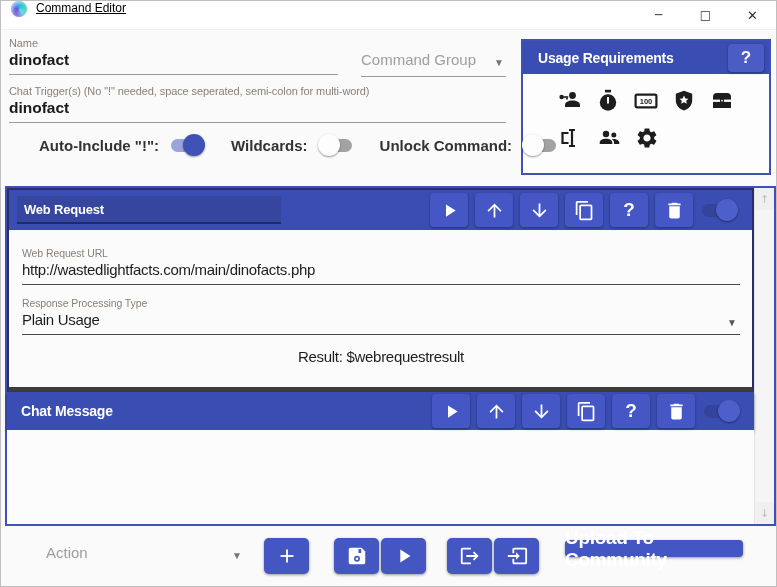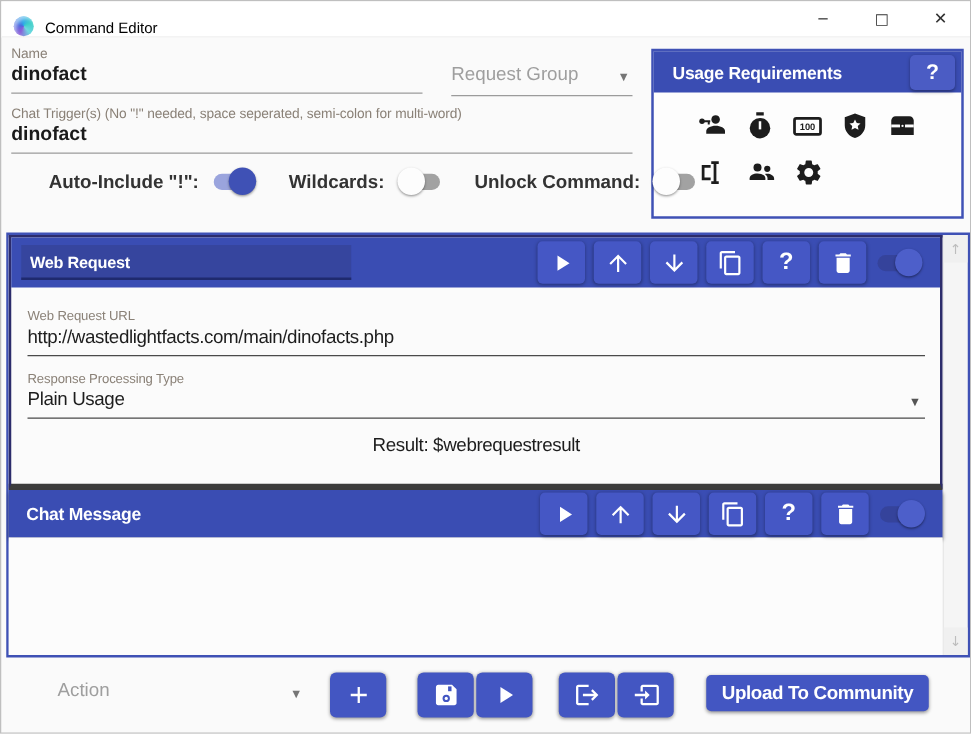--- a/index.html
+++ b/index.html
@@ -3,21 +3,21 @@
 <meta charset="utf-8">
 <style>
   html,body{margin:0;padding:0;background:#e9e9e9;}
   .window{
     position:relative;width:777px;height:587px;background:#fafafa;
     font-family:"Liberation Sans",sans-serif;box-sizing:border-box;
     border:1px solid #bfbfbf;overflow:hidden;
   }
   
   .titlebar{position:absolute;left:0;top:0;width:100%;height:28px;background:#ffffff;
-    border-bottom:1px solid #f0f0f0;display:flex;align-items:flex-end;}
+    border-bottom:1px solid #f0f0f0;display:flex;align-items:flex-start;text-decoration:underline;}
   .app-icon{width:16px;height:16px;border-radius:50%;margin-left:10px;
     background:conic-gradient(from 210deg,#8a5fd8,#4a68e0,#2ea8e8,#3fd0c9,#6fd8e0,#8a5fd8);
     box-shadow:inset 2px 2px 3px rgba(255,255,255,.55);}
   .win-title{margin-left:9px;font-size:12px;color:#000;}
   .win-controls{position:absolute;right:0;top:0;height:28px;display:flex;}
   .win-btn{width:47px;height:28px;display:flex;align-items:center;justify-content:center;
     color:#333;font-family:"DejaVu Sans",sans-serif;}
   .win-btn.min{font-size:12px;}
   .win-btn.max{font-size:12px;}
   .win-btn.close{font-size:13px;}
@@ -90,23 +90,23 @@
   .section-cm{position:absolute;left:0;top:204px;width:747px;height:132px;box-sizing:border-box;}
   .section-cm .sec-header{box-shadow:0 2px 3px rgba(0,0,0,.4);height:38px;}
   .section-cm .sec-body{background:#fcfcfc;height:94px;}
   
   .bottom-bar{position:absolute;left:0;top:525px;width:777px;height:62px;}
   .action-dd{position:absolute;left:45px;top:18px;width:198px;}
   .action-dd .val{height:20px;font-size:15px;}
   .bbtn{position:absolute;background:#4356c2;border-radius:5px;display:flex;align-items:center;
     justify-content:center;box-shadow:0 1px 3px rgba(0,0,0,.4);width:45px;height:36px;top:12px;}
   .bbtn svg{width:22px;height:22px;fill:#fff;}
-  .upload-btn{position:absolute;left:564px;top:14px;width:178px;height:29px;background:#4356c2;
+  .upload-btn{position:absolute;left:564px;top:14px;width:178px;height:17px;background:#4356c2;
     border-radius:4px;display:flex;align-items:center;justify-content:center;color:#fff;
-    font-weight:bold;font-size:15px;letter-spacing:-0.3px;box-shadow:0 1px 3px rgba(0,0,0,.4);}
+    font-weight:bold;font-size:19px;letter-spacing:-0.3px;box-shadow:0 1px 3px rgba(0,0,0,.4);}
 </style>
 </head>
 <body>
 
 <div class="window">
 
   <div class="titlebar">
     <div class="app-icon"></div>
     <div class="win-title">Command Editor</div>
     <div class="win-controls">
@@ -115,21 +115,21 @@
       <div class="win-btn close">✕</div>
     </div>
   </div>
 
   <div class="name-group u-line">
     <div class="field-label">Name</div>
     <div class="field-value">dinofact</div>
   </div>
 
   <div class="cmdgroup select-like u-line">
-    <div class="val">Request Group</div>
+    <div class="val">Command Group</div>
     <div class="caret">▼</div>
   </div>
 
   <div class="usage-panel">
     <div class="usage-header">
       <div class="usage-title">Usage Requirements</div>
       <div class="usage-help">?</div>
     </div>
     <div class="usage-icons-r1">
       <div class="uicon">

